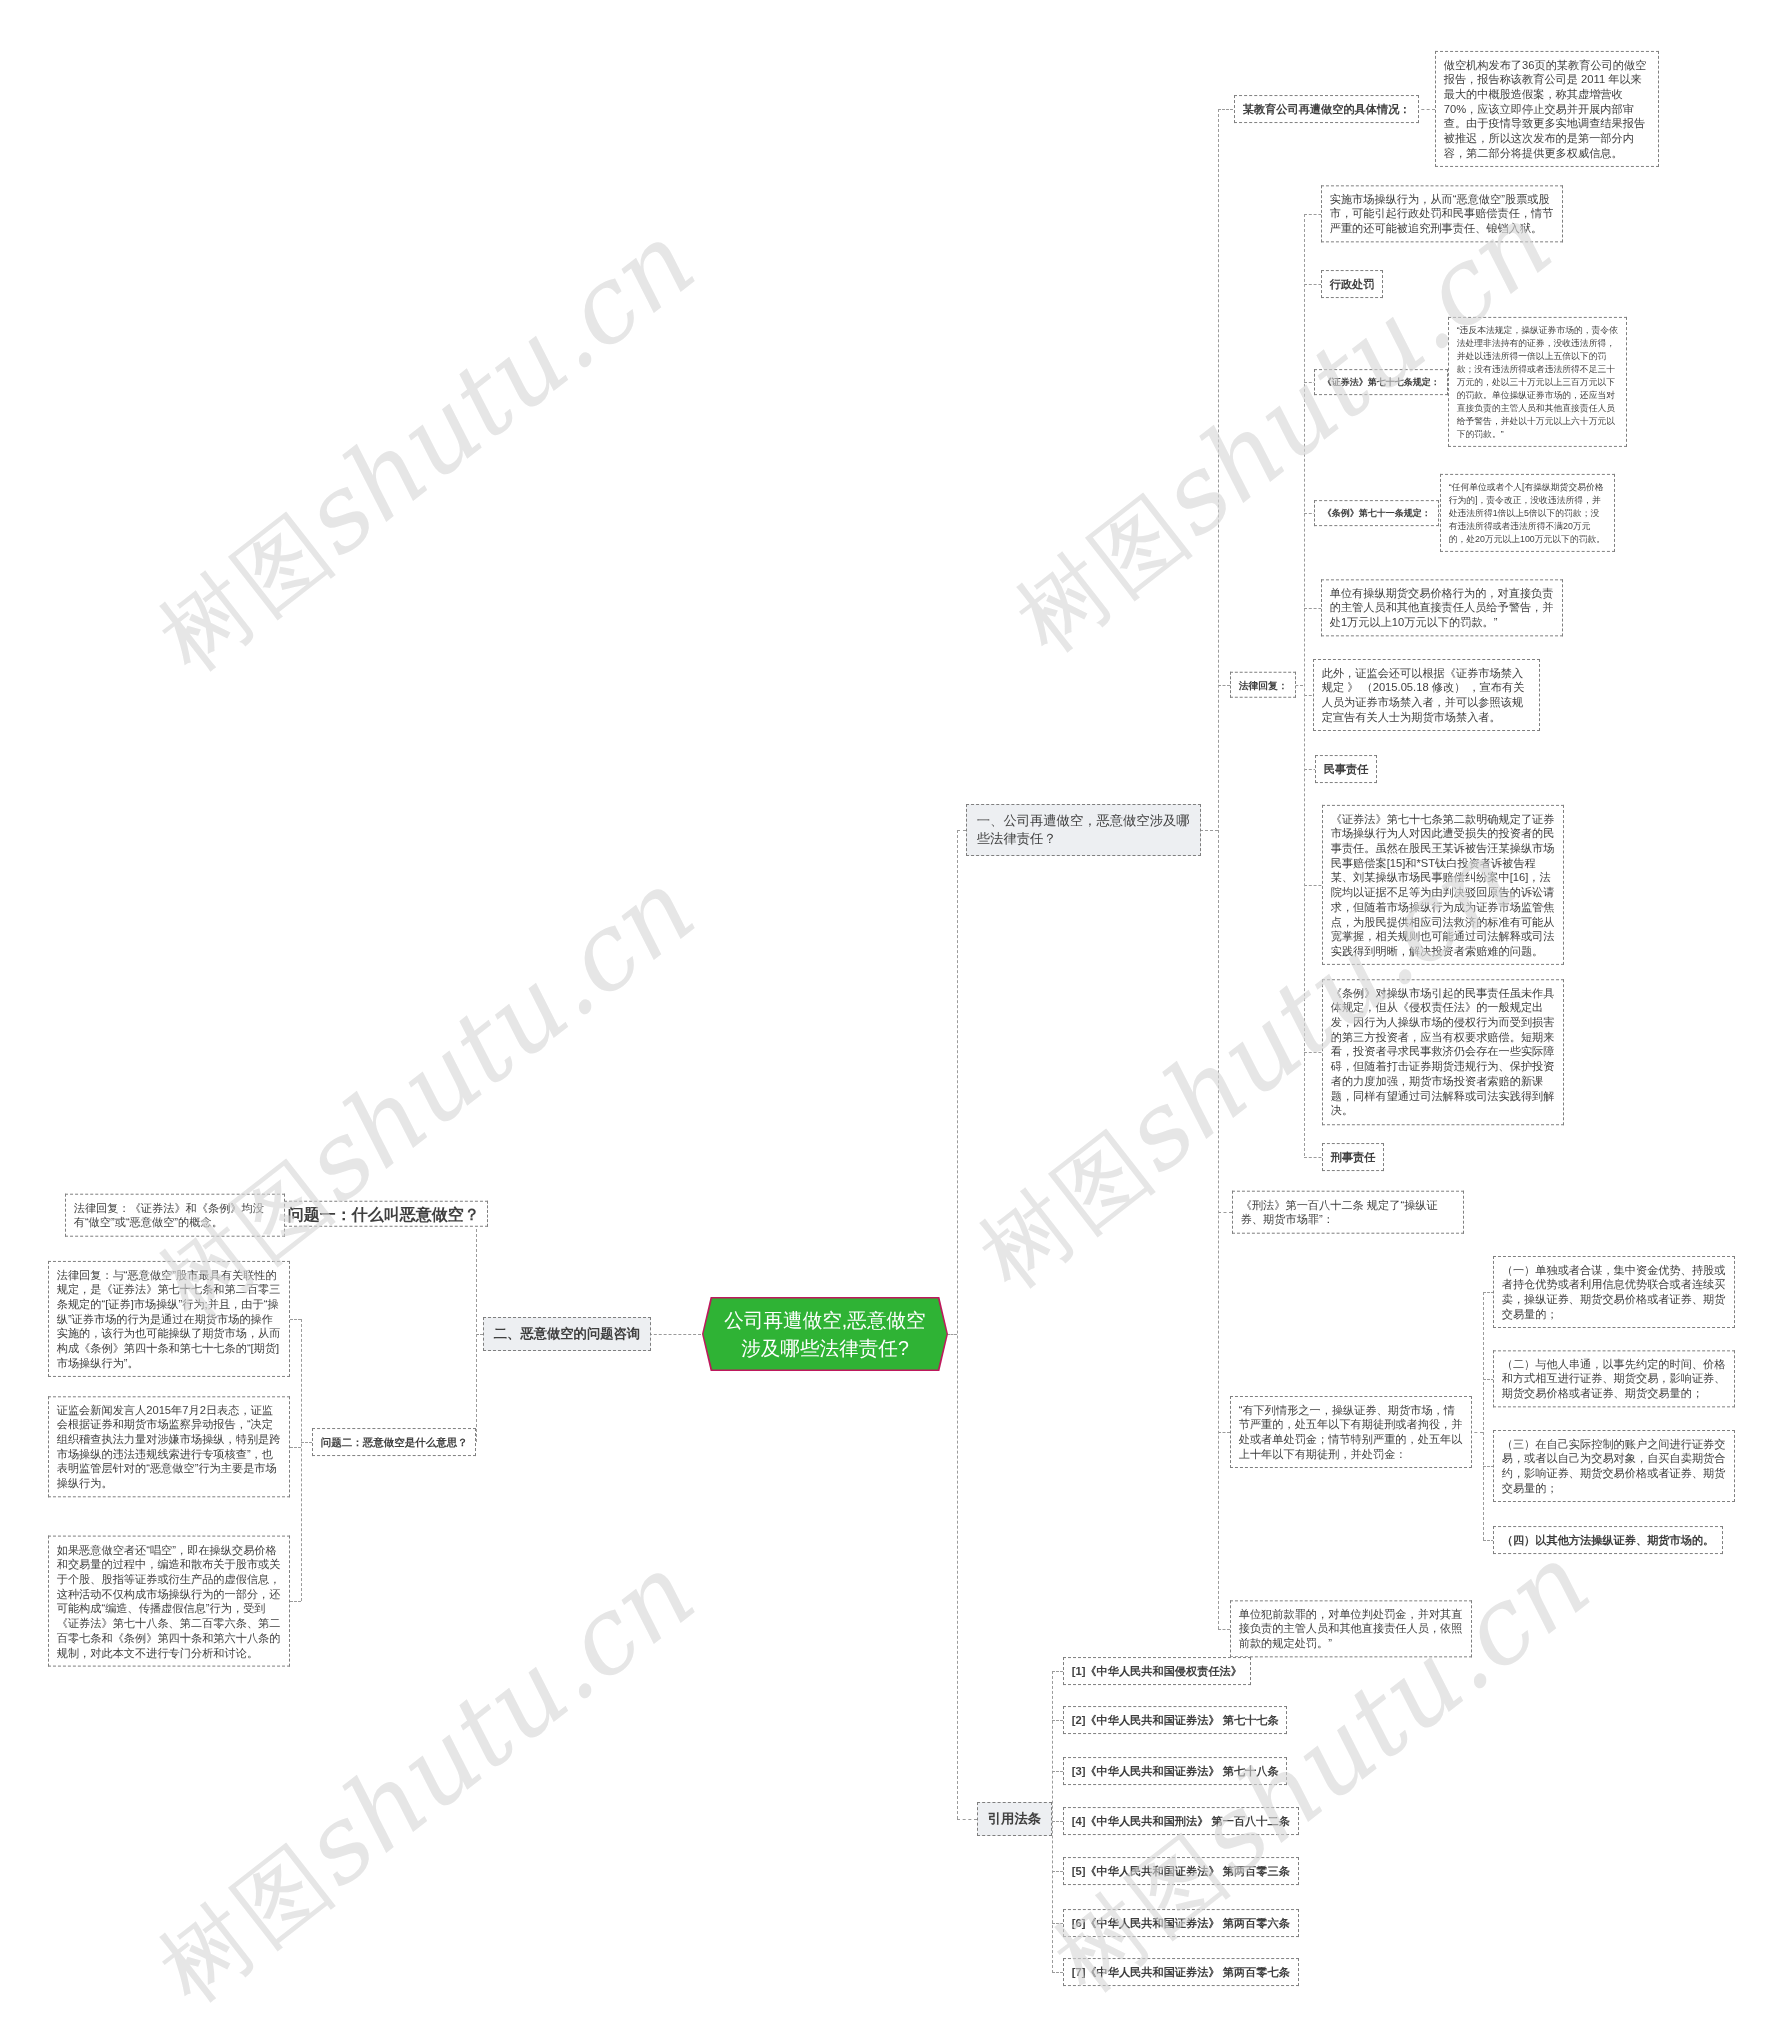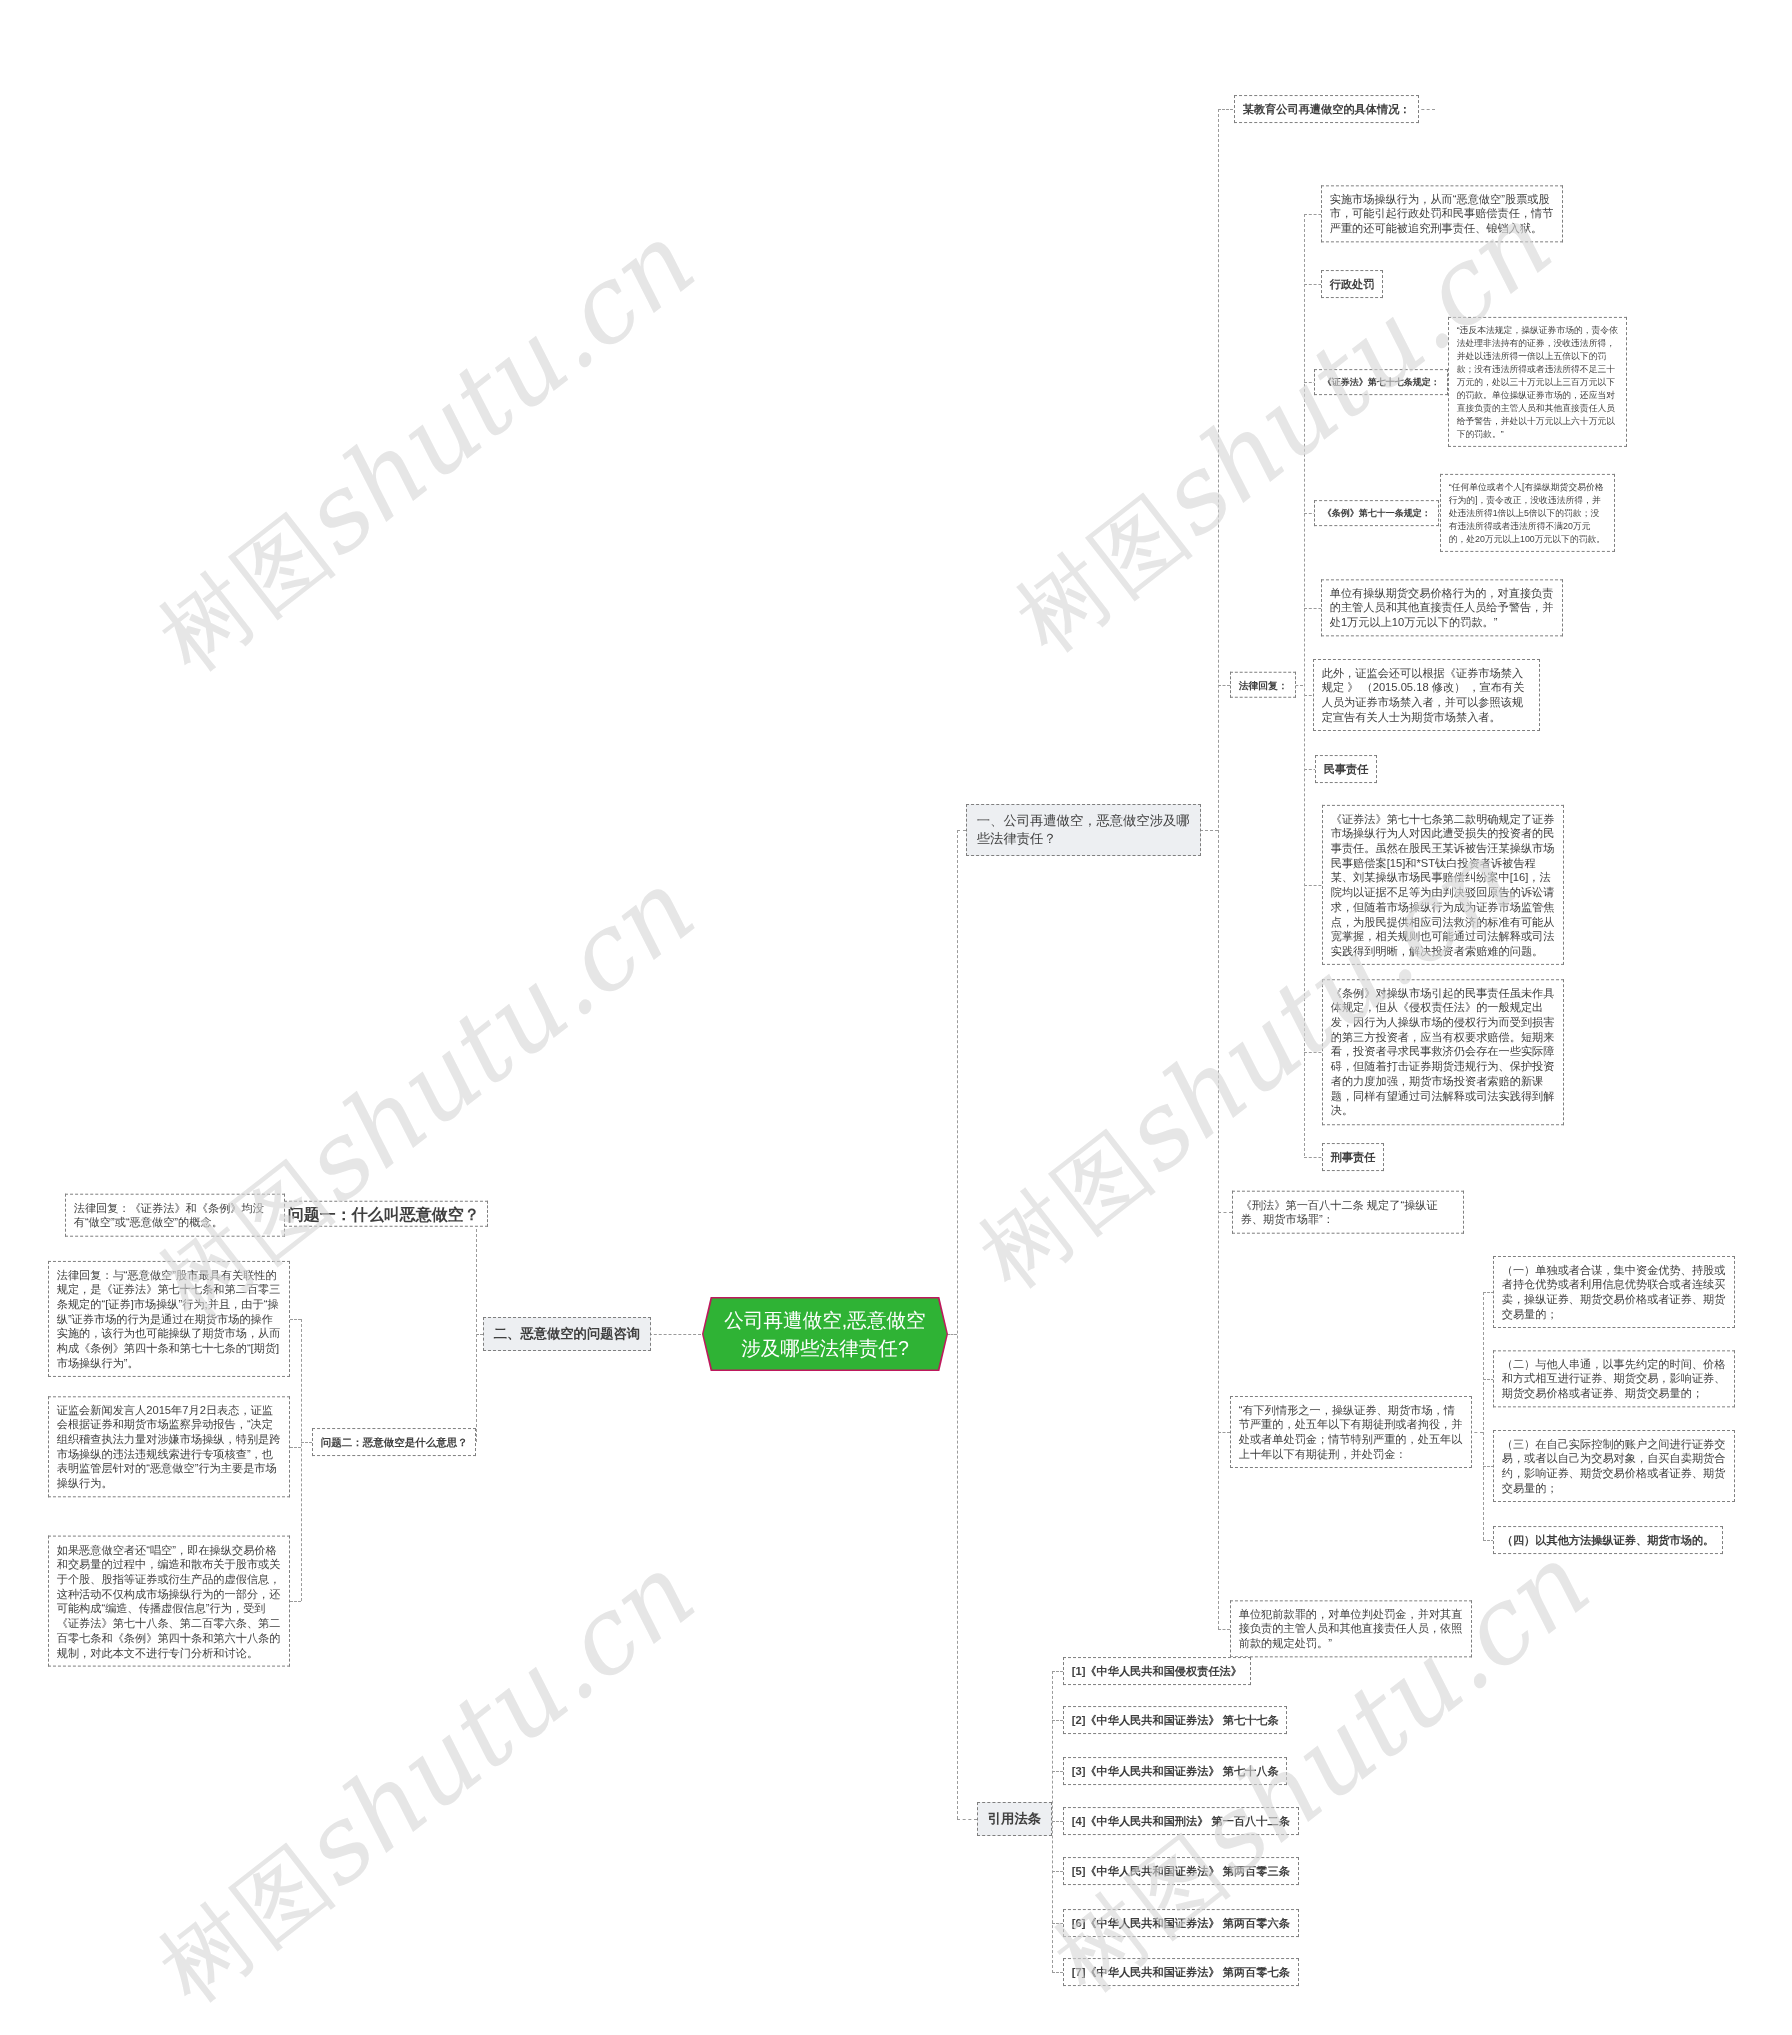--- a/index.html
+++ b/index.html
@@ -84,20 +84,21 @@
   <div class="hl" style="left:286px;top:1447px;width:15.4px;"></div>
   <div class="hl" style="left:286px;top:1601px;width:15.4px;"></div>
 
   <div class="root-outer">
     <div class="root-inner">公司再遭做空,恶意做空涉及哪些法律责任?</div>
   </div>
 
   <div class="node branch" style="left:966px;top:830px;width:235px;">一、公司再遭做空，恶意做空涉及哪些法律责任？</div>
 
   <div class="node nowrap" style="left:1234px;top:109px;">某教育公司再遭做空的具体情况：</div>
+  <div class="node" style="left:1435px;top:109px;width:224px;">做空机构发布了36页的某教育公司的做空报告，报告称该教育公司是 2011 年以来最大的中概股造假案，称其虚增营收70%，应该立即停止交易并开展内部审查。由于疫情导致更多实地调查结果报告被推迟，所以这次发布的是第一部分内容，第二部分将提供更多权威信息。</div>
 
   <div class="node nowrap reply" style="left:1230px;top:685px;">法律回复：</div>
 
   <div class="node" style="left:1321px;top:214px;width:242px;">实施市场操纵行为，从而“恶意做空”股票或股市，可能引起行政处罚和民事赔偿责任，情节严重的还可能被追究刑事责任、锒铛入狱。</div>
   <div class="node nowrap" style="left:1321px;top:284px;">行政处罚</div>
   <div class="node nowrap midlabel" style="left:1314px;top:382px;">《证券法》第七十七条规定：</div>
   <div class="node small" style="left:1448px;top:382px;width:179px;">“违反本法规定，操纵证券市场的，责令依法处理非法持有的证券，没收违法所得，并处以违法所得一倍以上五倍以下的罚款；没有违法所得或者违法所得不足三十万元的，处以三十万元以上三百万元以下的罚款。单位操纵证券市场的，还应当对直接负责的主管人员和其他直接责任人员给予警告，并处以十万元以上六十万元以下的罚款。”</div>
   <div class="node nowrap midlabel" style="left:1314px;top:513px;">《条例》第七十一条规定：</div>
   <div class="node small" style="left:1440px;top:513px;width:175px;">“任何单位或者个人[有操纵期货交易价格行为的]，责令改正，没收违法所得，并处违法所得1倍以上5倍以下的罚款；没有违法所得或者违法所得不满20万元的，处20万元以上100万元以下的罚款。</div>
   <div class="node" style="left:1321px;top:608px;width:242px;">单位有操纵期货交易价格行为的，对直接负责的主管人员和其他直接责任人员给予警告，并处1万元以上10万元以下的罚款。”</div>

